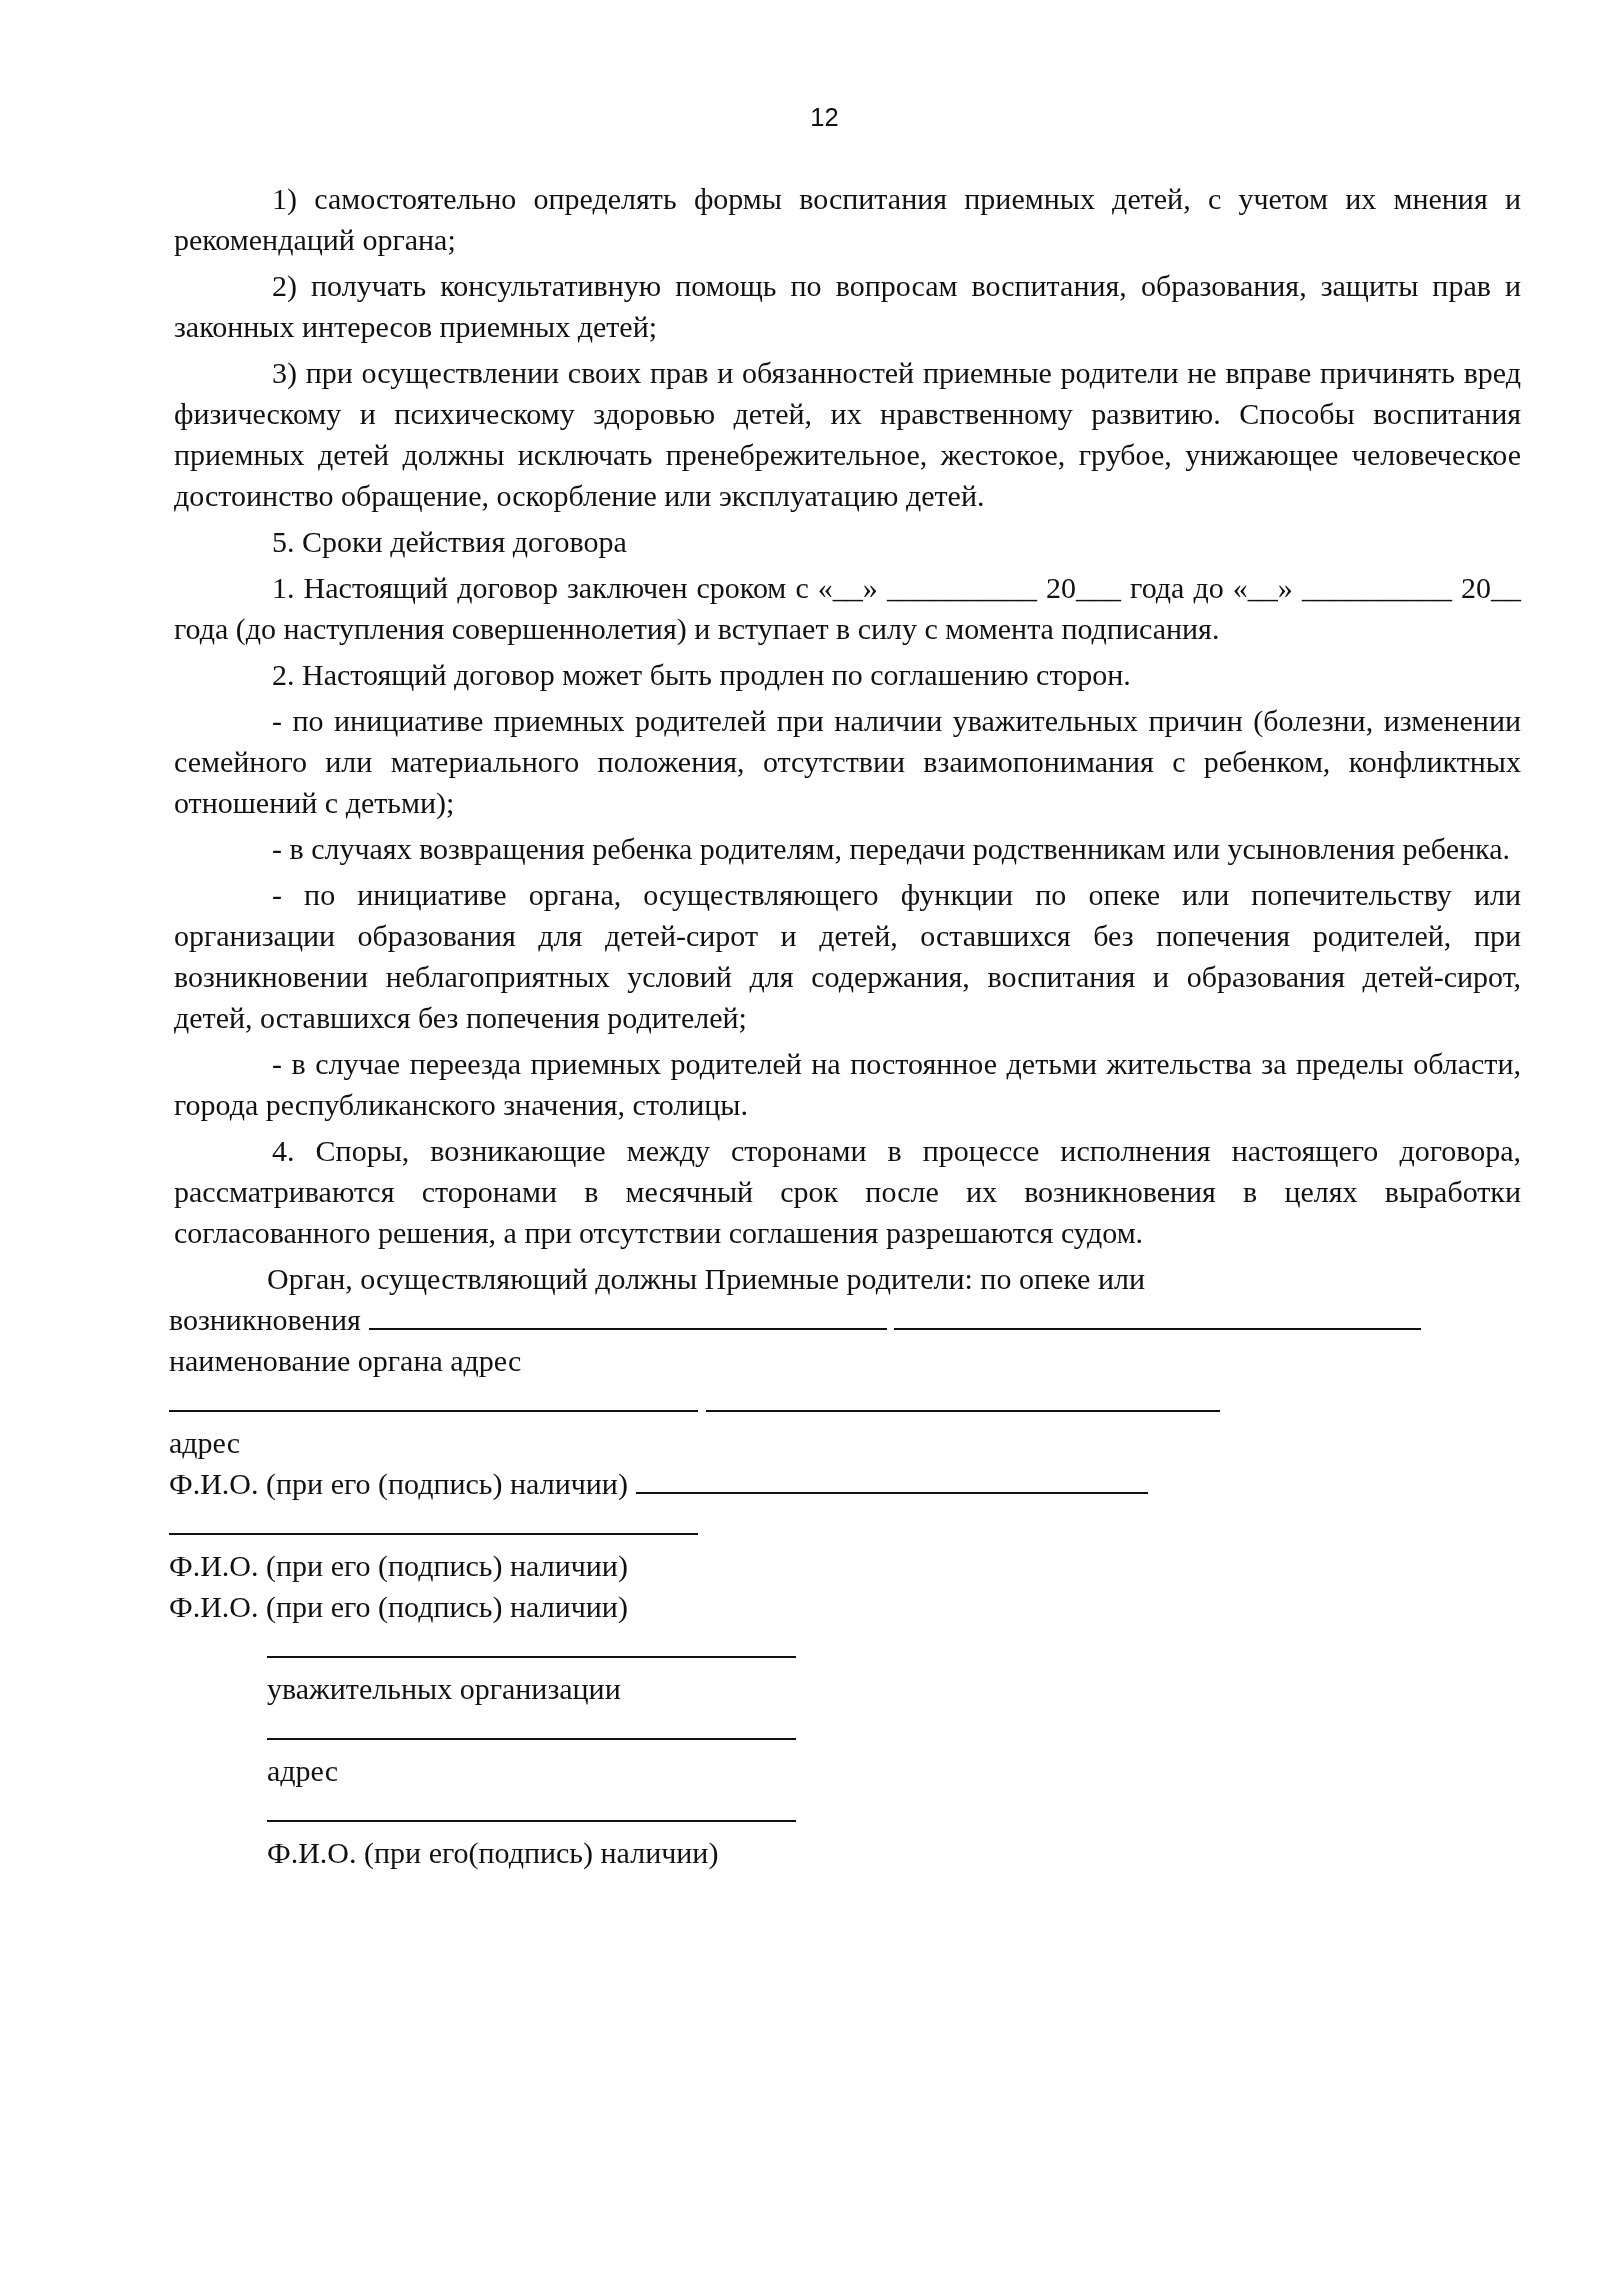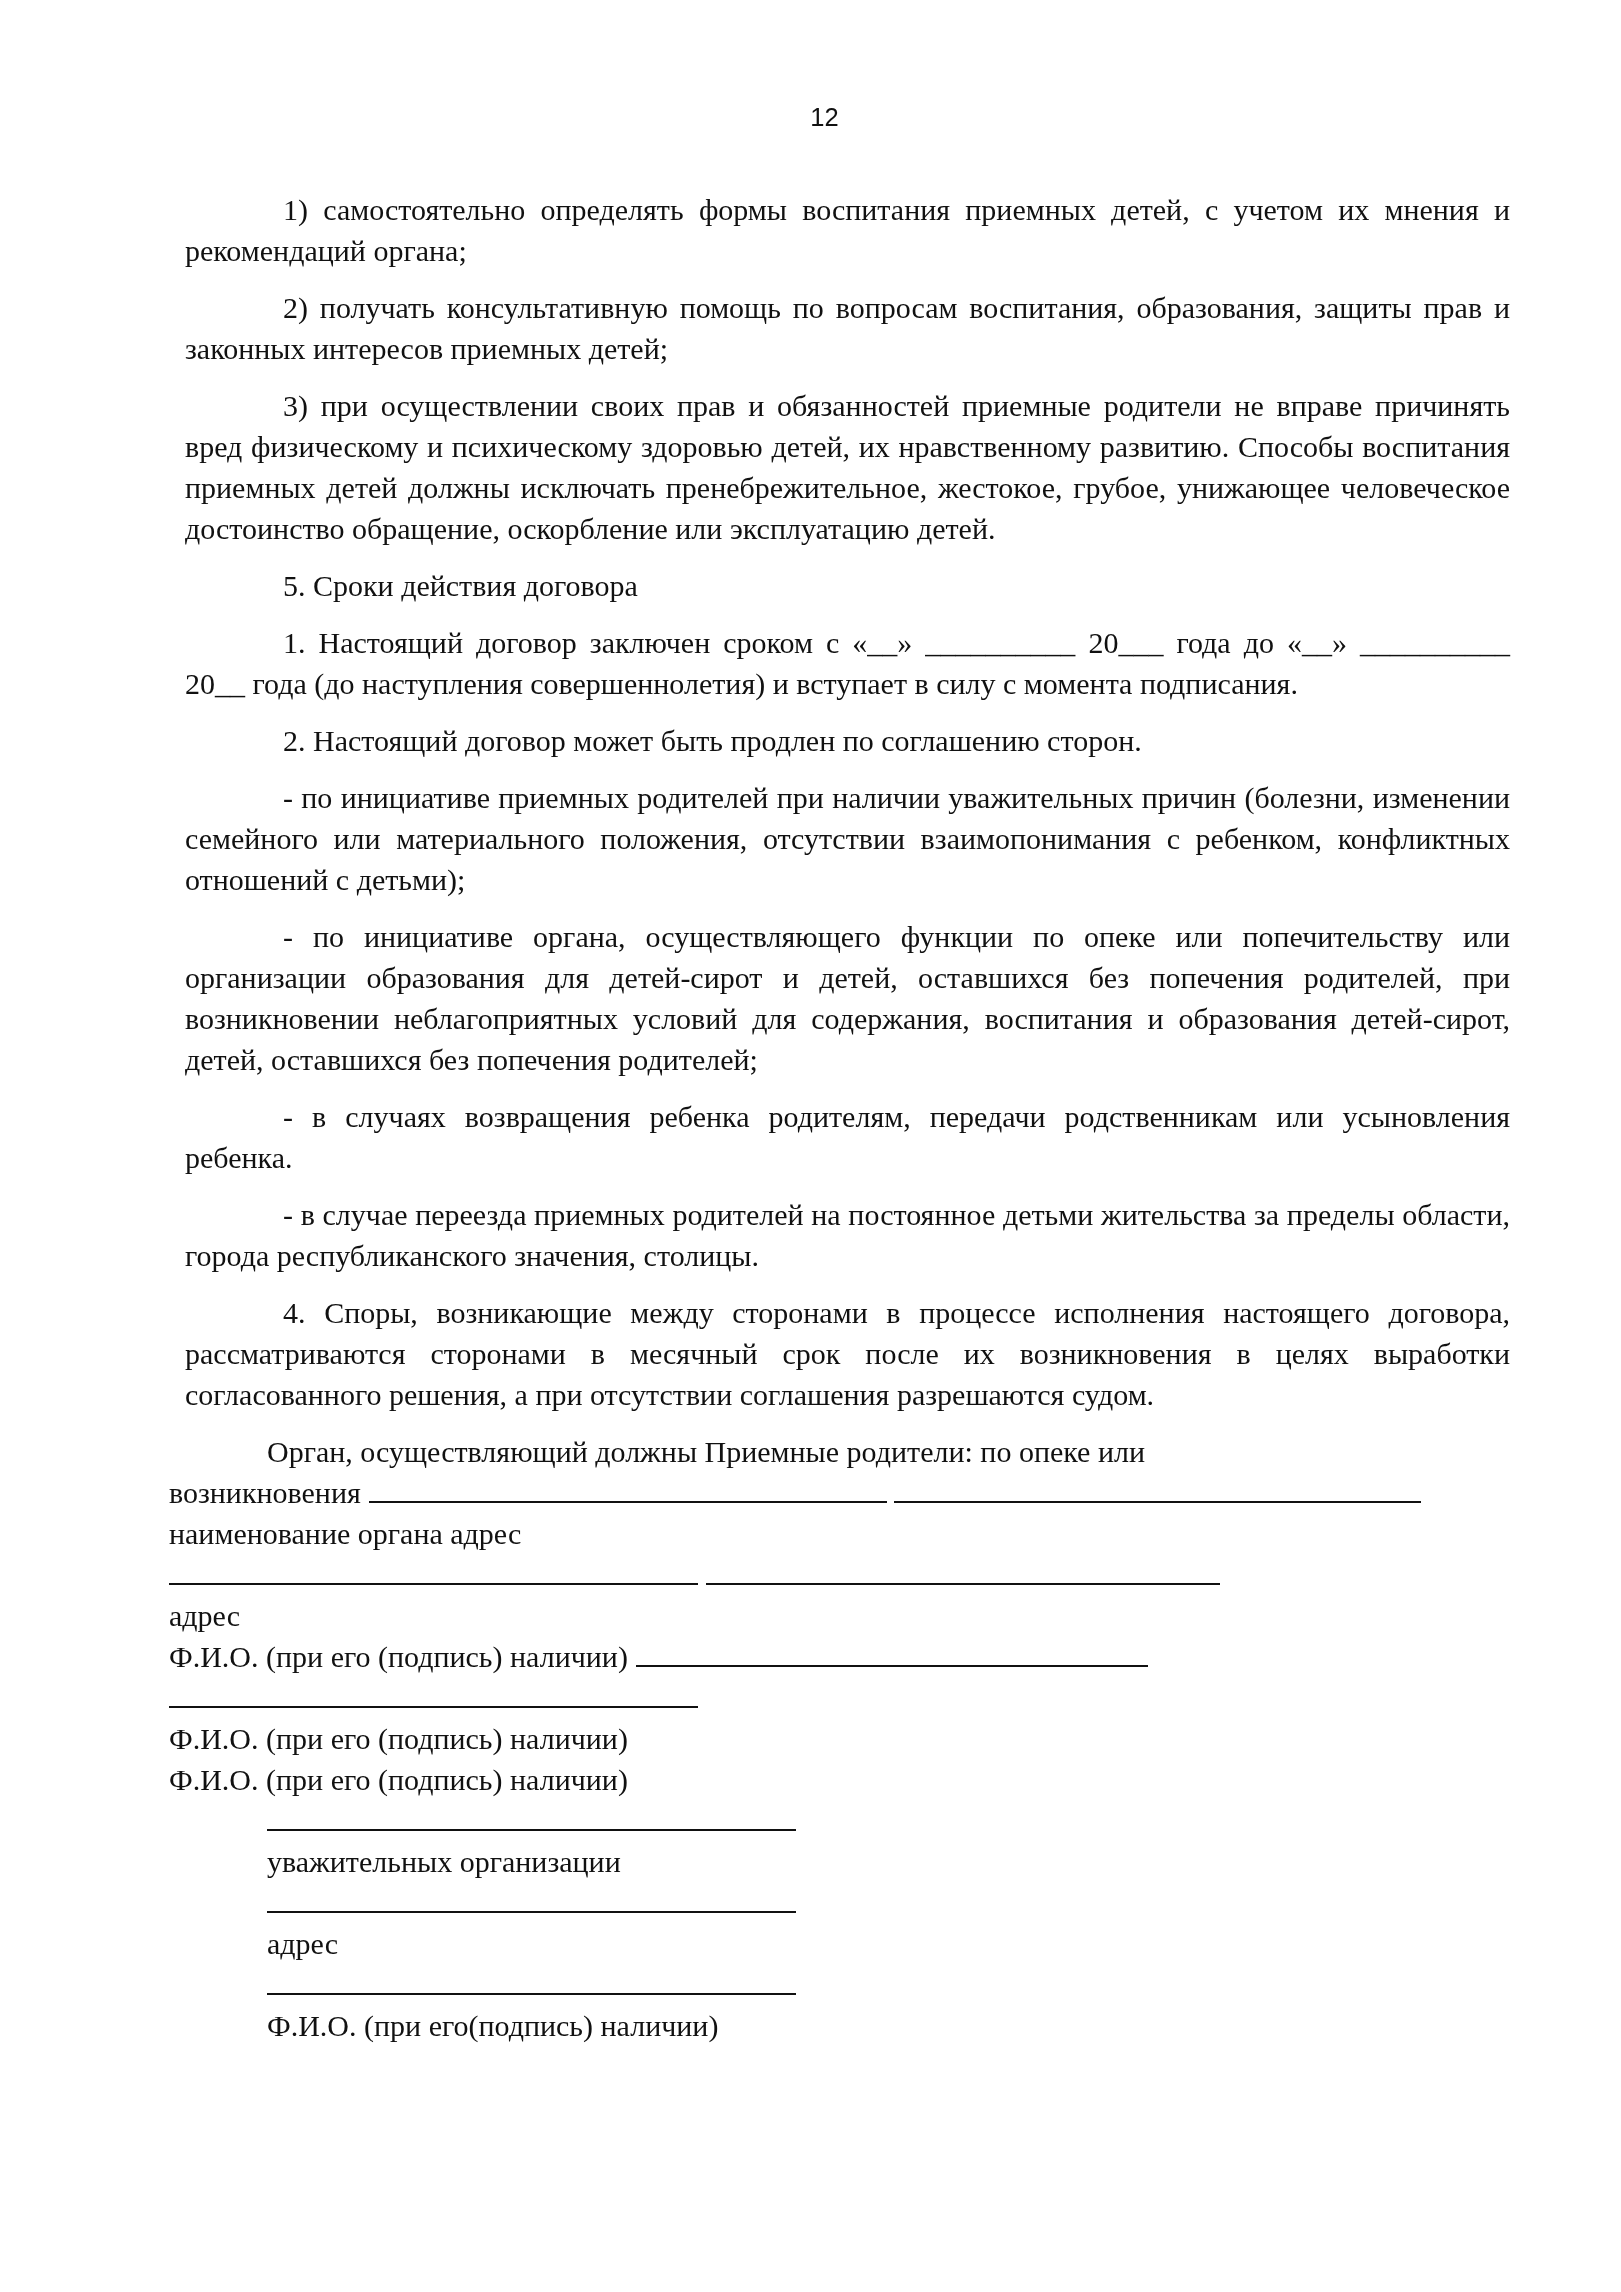--- a/index.html
+++ b/index.html
@@ -11,21 +11,21 @@
   }
   .page-number {
     position: absolute; top: 98px; left: 0; width: 1621px; text-align: center;
     font-family: "Liberation Sans", "DejaVu Sans", sans-serif;
     font-size: 25.5px; line-height: 39px; color: #111111;
   }
   .body {
     position: absolute; left: 155px; top: 173px; width: 1357px;
     font-size: 30px; line-height: 41px;
   }
-  .p { margin: 16px; text-align: justify; text-align-last: left; }
+  .p { margin: 5px; text-align: justify; text-align-last: left; }
   .ind { text-indent: 98px; }
   .row { height: 41px; white-space: pre; position: relative; }
   .pad { padding-left: 98px; }
   .blank { display: inline-block; border-bottom: 2px solid #111; height: 27.4px; vertical-align: baseline; }
   .u-gap { display: inline-block; width: 7.8px; }
 </style>
 </head>
 <body>
 
 <div class="page">
@@ -33,22 +33,22 @@
 
   <div class="body">
     <p class="p ind">1) самостоятельно определять формы воспитания приемных детей, с учетом их мнения и рекомендаций органа;</p>
     <p class="p ind">2) получать консультативную помощь по вопросам воспитания, образования, защиты прав и законных интересов приемных детей;</p>
     <p class="p ind">3) при осуществлении своих прав и обязанностей приемные родители не вправе причинять вред физическому и психическому здоровью детей, их нравственному развитию. Способы воспитания приемных детей должны исключать пренебрежительное, жестокое, грубое, унижающее человеческое достоинство обращение, оскорбление или эксплуатацию детей.</p>
 
     <p class="p ind">5. Сроки действия договора</p>
     <p class="p ind">1. Настоящий договор заключен сроком с «__» __________ 20___ года до «__» __________ 20__ года (до наступления совершеннолетия) и вступает в силу с момента подписания.</p>
     <p class="p ind">2. Настоящий договор может быть продлен по соглашению сторон.</p>
     <p class="p ind">- по инициативе приемных родителей при наличии уважительных причин (болезни, изменении семейного или материального положения, отсутствии взаимопонимания с ребенком, конфликтных отношений с детьми);</p>
+    <p class="p ind">- в случаях возвращения ребенка родителям, передачи родственникам или усыновления ребенка.</p>
     <p class="p ind">- по инициативе органа, осуществляющего функции по опеке или попечительству или организации образования для детей-сирот и детей, оставшихся без попечения родителей, при возникновении неблагоприятных условий для содержания, воспитания и образования детей-сирот, детей, оставшихся без попечения родителей;</p>
-    <p class="p ind">- в случаях возвращения ребенка родителям, передачи родственникам или усыновления ребенка.</p>
     <p class="p ind">- в случае переезда приемных родителей на постоянное детьми жительства за пределы области, города республиканского значения, столицы.</p>
     <p class="p ind">4. Споры, возникающие между сторонами в процессе исполнения настоящего договора, рассматриваются сторонами в месячный срок после их возникновения в целях выработки согласованного решения, а при отсутствии соглашения разрешаются судом.</p>
 
     <div class="row pad">Орган, осуществляющий должны Приемные родители: по опеке или</div>
     <div class="row"><span>возникновения</span><span class="u-gap"></span><span class="blank" style="width:518px"></span><span class="u-gap"></span><span class="blank" style="width:527px"></span></div>
     <div class="row">наименование органа адрес</div>
     <div class="row"><span class="blank" style="width:529px"></span><span class="u-gap"></span><span class="blank" style="width:514px"></span></div>
     <div class="row">адрес</div>
     <div class="row"><span>Ф.И.О. (при его (подпись) наличии)</span><span class="u-gap"></span><span class="blank" style="width:512px"></span></div>
     <div class="row"><span class="blank" style="width:529px"></span></div>

